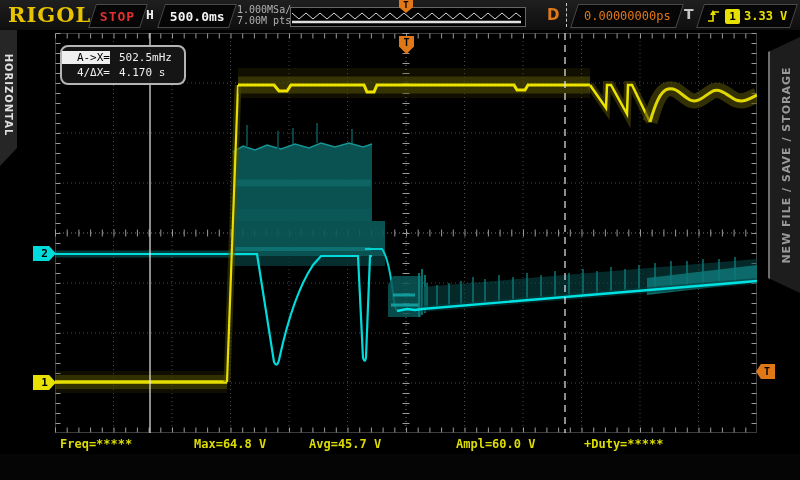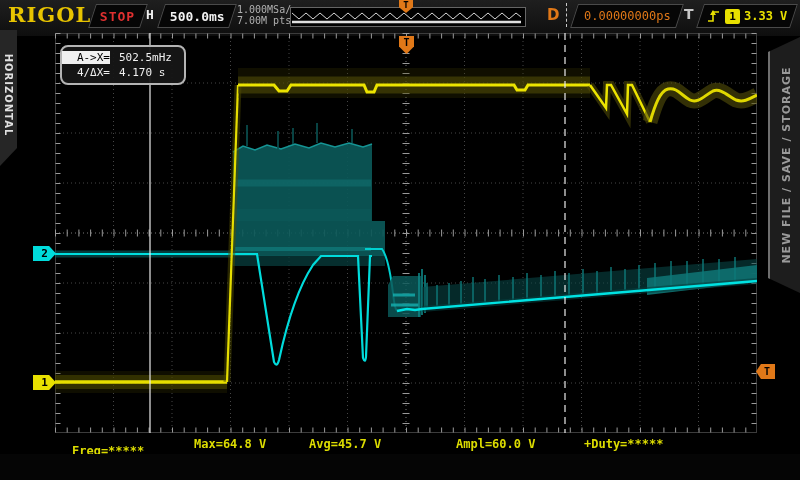--- a/index.html
+++ b/index.html
@@ -1,20 +1,20 @@
 <!DOCTYPE html>
 <html><head>
 <meta charset="utf-8">
 <style>
   html,body{margin:0;padding:0;background:#000;}
   .screen{position:relative;width:800px;height:480px;background:#000;overflow:hidden;
           font-family:"DejaVu Sans Mono","Liberation Mono",monospace;}
 
   
-  .topbar{position:absolute;left:0;top:0;width:800px;height:36px;background:linear-gradient(#1f1f1f,#0e0e0e);}
+  .topbar{position:absolute;left:0;top:0;width:800px;height:30px;background:linear-gradient(#1f1f1f,#0e0e0e);}
   .logo{position:absolute;left:8px;top:2px;font-family:"DejaVu Serif","Liberation Serif",serif;
         font-weight:bold;font-size:21px;color:#e8c400;letter-spacing:1px;}
   .sbox{position:absolute;height:22px;top:4px;background:#060606;border:1px solid #4a4a4a;
         transform:skewX(-18deg);display:flex;align-items:center;justify-content:center;}
   .unskew{transform:skewX(18deg);white-space:nowrap;}
   .stopbox{left:92px;width:50px;}
   .stoptxt{color:#e03030;font-weight:bold;font-size:13px;letter-spacing:1px;}
   .hlabel{position:absolute;left:146px;top:7px;color:#f0f0f0;font-weight:bold;font-size:13px;}
   .tbbox{left:161px;width:70px;}
   .tbtxt{color:#f2f2f2;font-size:13px;font-weight:bold;}
@@ -214,21 +214,21 @@
     <div class="cb-row">
         <span class="cb-label hl">A-&gt;X=</span>
         <span class="cb-val">502.5mHz</span>
       </div>
     <div class="cb-row">
         <span class="cb-label">4/ΔX=</span>
         <span class="cb-val">4.170 s</span>
       </div>
   </div>
 
-  <div class="meas" style="left:72px;margin-top:7px;">Freq=*****</div>
+  <div class="meas" style="left:60px;">Freq=*****</div>
   <div class="meas" style="left:194px;">Max=64.8 V</div>
   <div class="meas" style="left:309px;text-align:center;">Avg=45.7 V</div>
   <div class="meas" style="left:456px;">Ampl=60.0 V</div>
   <div class="meas" style="left:584px;">+Duty=*****</div>
 
   <div class="bottombar">
     
 
     
 

